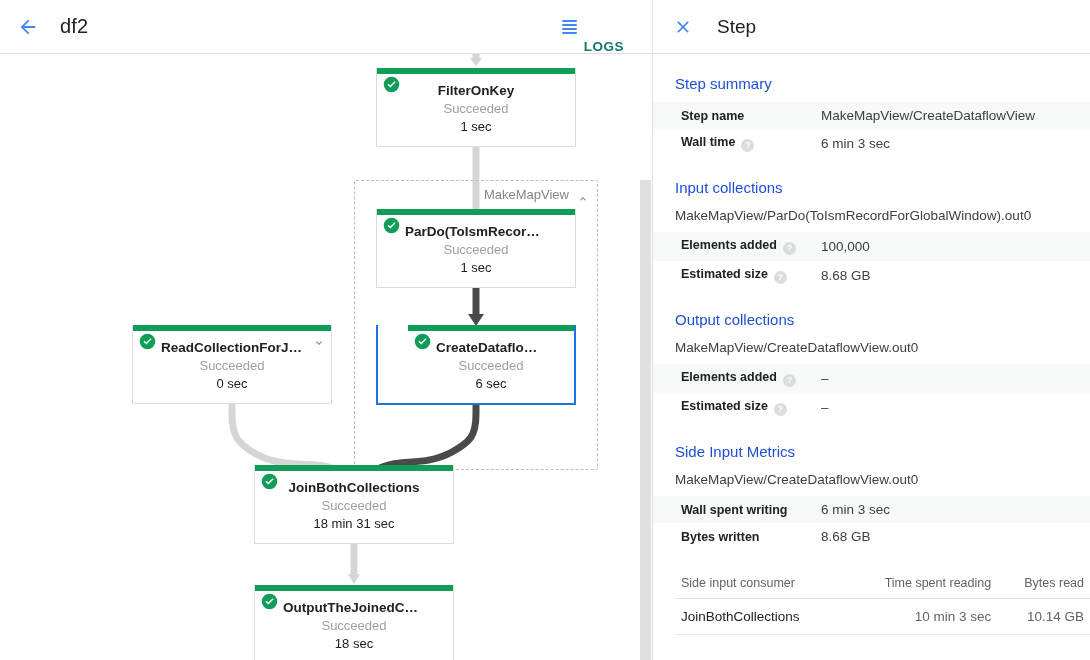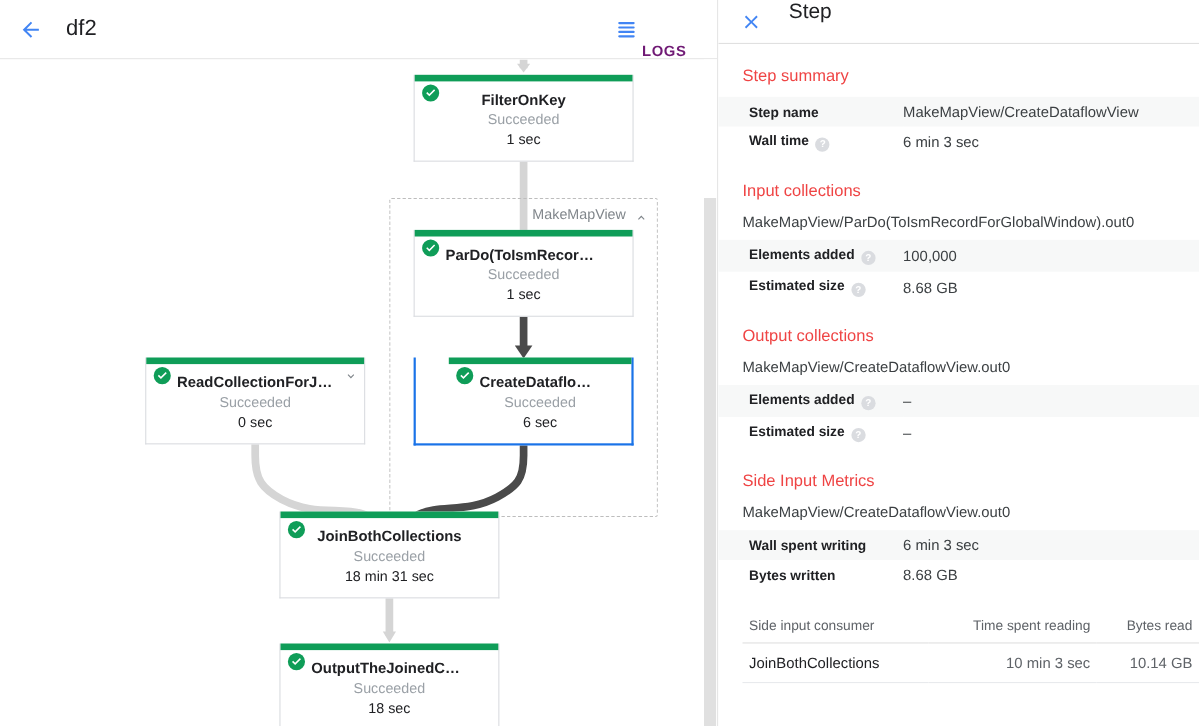--- a/index.html
+++ b/index.html
@@ -38,21 +38,21 @@
     margin-left:auto; margin-right: 22px;
     display:flex; align-items:center; gap:7px; cursor:pointer;
     background:transparent; border:none; padding:6px 6px;
   }
   .logs-icon { display:flex; flex-direction:column; gap:2px; width:15px; }
   .logs-icon i { display:block; height:2px; background:#4285f4; border-radius:1px; }
   .logs-icon i:nth-child(1){ width:15px; }
   .logs-icon i:nth-child(2){ width:15px; }
   .logs-icon i:nth-child(3){ width:15px; }
   .logs-icon i:nth-child(4){ width:15px; }
-  #logs-label { color:#701a75; font-size: 13.5px; font-weight:600; letter-spacing:0.5px;margin-top:40px; }
+  #logs-label { color:#0f766e; font-size: 13.5px; font-weight:600; letter-spacing:0.5px;margin-top:40px; }
 
   #graph-canvas {
     position:absolute; left:0; top:54px; width:652px; height:606px;
     background:#ffffff; overflow:hidden;
   }
   #edges { position:absolute; left:0; top:0; width:652px; height:606px; }
 
   
   .composite {
     position:absolute; border: 1px dashed #bdbdbd; border-radius:2px;
@@ -108,33 +108,33 @@
   #scrollbar-thumb {
     position:absolute; left:640px; top:180px; width:11px; height:480px;
     background:#e0e0e0; cursor:pointer;
   }
 
   #right-pane {
     position:absolute; left: 653px; top:0; width: 437px; height:660px;
     background:#fff; overflow:hidden;
   }
   #right-header {
-    height: 40px; border-bottom:1px solid #e0e0e0; display:flex; 
+    height: 54px; border-bottom:1px solid #e0e0e0; display:flex; align-items:center;
   }
   #close-btn {
     width:40px; height:40px; margin-left:10px; display:flex;
     align-items:center; justify-content:center; cursor:pointer;
     background:transparent; border:none;
   }
   #panel-title { font-size:19px; color:#202124; margin-left:14px; }
 
   #panel-body { padding: 20px 0 0 0; }
 
   .section-heading {
-    font-size: 15px; color:#ef4444; padding: 0 0 8px 22px; line-height:20px;
+    font-size: 15px; color:#1d4ed8; padding: 0 0 8px 22px; line-height:20px;
   }
   .section-heading.small {
     font-size:13px; font-weight:700; padding-bottom:2px;
   }
   .collection-name {
     font-size: 13.5px; color:#3c4043; padding: 0 0 6px 22px; line-height:20px;
   }
 
   .kv-table { width: 100%; border-collapse: collapse; margin-bottom: 20px; }
   .kv-row.shaded { background:#f7f8f8; }

